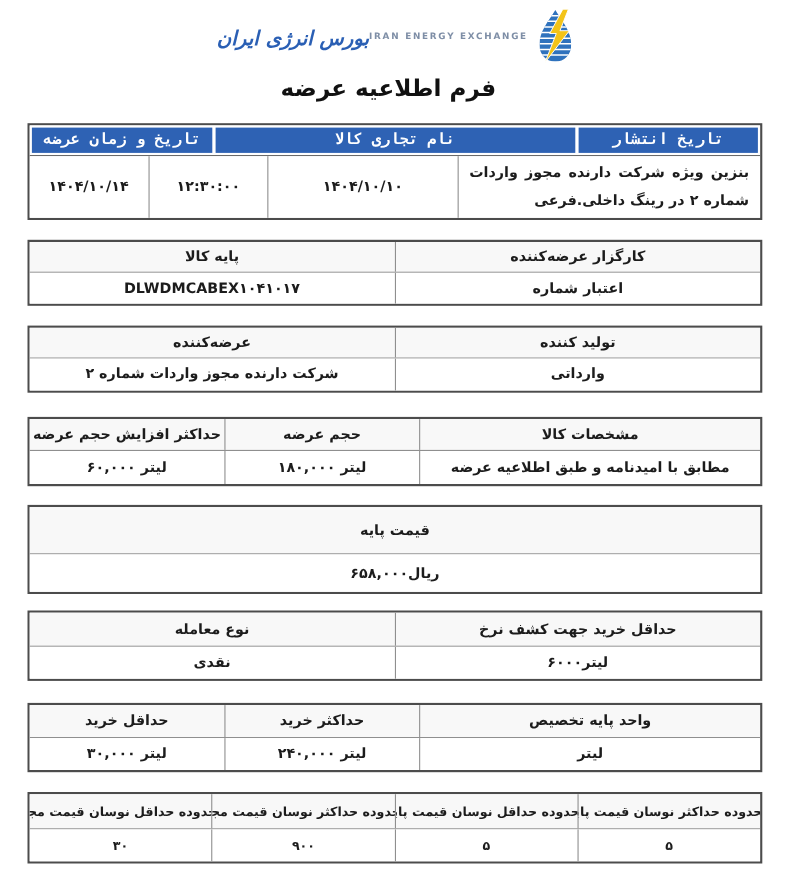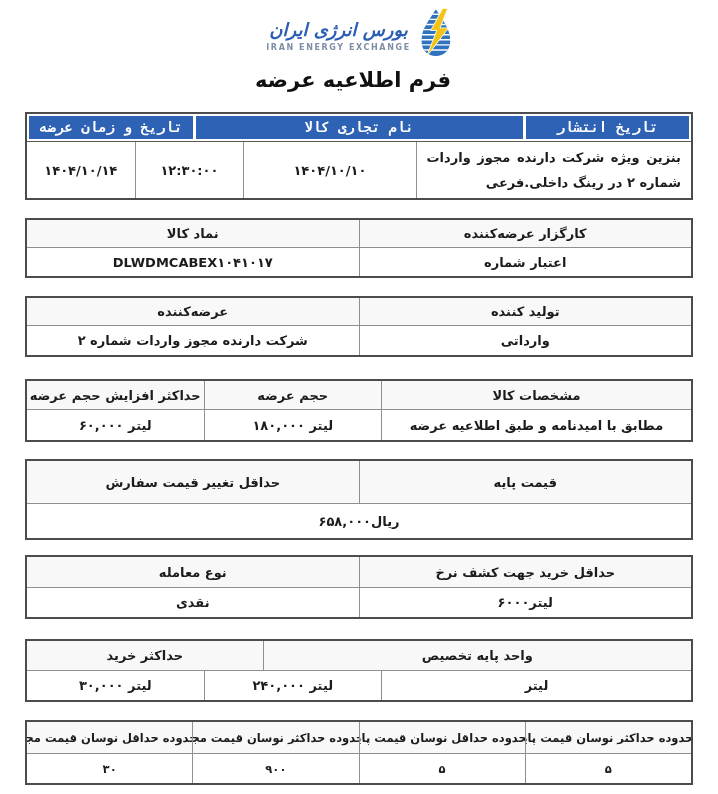--- a/index.html
+++ b/index.html
@@ -3,21 +3,21 @@
 <meta charset="utf-8">
 <style>
   html,body{margin:0;padding:0;background:#fff;}
   .page{
     position:relative;width:718px;height:794px;background:#ffffff;
     font-family:"DejaVu Sans",sans-serif;direction:rtl;overflow:hidden;color:#111;
   }
   
   .logo{position:absolute;top:6px;left:0;right:0;display:flex;direction:ltr;
         justify-content:center;align-items:center;gap:7px;}
-  .logo-text{display:flex;flex-direction:column;align-items:center;}
+  .logo-text{display:flex;flex-direction:row;align-items:flex-start;}
   .brand-fa{font-size:18px;font-weight:700;font-style:italic;color:#2a5fb4;direction:rtl;}
   .brand-en{font-size:8px;font-weight:700;letter-spacing:1.6px;color:#7e8ea6;margin-top:3px;}
   
   .title{position:absolute;top:68px;left:0;right:12px;margin:0;text-align:center;
          font-size:21px;font-weight:700;color:#111;}
   
   .tbl{position:absolute;left:25px;width:668px;border:2px solid #4c4c4c;
        border-bottom-width:2px;background:#fff;box-sizing:border-box;}
   .row{display:flex;direction:rtl;align-items:stretch;}
   .row.hd{height:var(--ht);border-bottom:1px solid #8f8f8f;background:#f8f8f8;}
@@ -83,21 +83,21 @@
       <div class="cell f50 just">بنزین ویژه شرکت دارنده مجوز واردات شماره ۲ در رینگ داخلی.فرعی</div>
       <div class="cell f25">۱۴۰۴/۱۰/۱۰</div>
       <div class="cell f125">۱۲:۳۰:۰۰</div>
       <div class="cell f125">۱۴۰۴/۱۰/۱۴</div>
     </div>
   </div>
 
   <div class="tbl" style="top:218px;--ht:27px;--bt:28px;">
     <div class="row hd">
       <div class="cell f50">کارگزار عرضه‌کننده</div>
-      <div class="cell f50">نماد کالا</div>
+      <div class="cell f50">پایه کالا</div>
     </div>
     <div class="row bd">
       <div class="cell f50">اعتبار شماره</div>
       <div class="cell f50">DLWDMCABEX۱۰۴۱۰۱۷</div>
     </div>
   </div>
 
   <div class="tbl" style="top:296px;--ht:27px;--bt:29px;">
     <div class="row hd">
       <div class="cell f50">تولید کننده</div>
@@ -118,21 +118,20 @@
     <div class="row bd">
       <div class="cell f50">مطابق با امیدنامه و طبق اطلاعیه عرضه</div>
       <div class="cell f25">لیتر ۱۸۰,۰۰۰</div>
       <div class="cell f25">لیتر ۶۰,۰۰۰</div>
     </div>
   </div>
 
   <div class="tbl" style="top:459px;--ht:42px;--bt:34px;">
     <div class="row hd">
       <div class="cell f50">قیمت پایه</div>
-      <div class="cell f50">حداقل تغییر قیمت سفارش</div>
     </div>
     <div class="row bd">
       <div class="cell f50">ریال۶۵۸,۰۰۰</div>
     </div>
   </div>
 
   <div class="tbl" style="top:555px;--ht:30px;--bt:29px;">
     <div class="row hd">
       <div class="cell f50">حداقل خرید جهت کشف نرخ</div>
       <div class="cell f50">نوع معامله</div>
@@ -140,20 +139,21 @@
     <div class="row bd">
       <div class="cell f50">لیتر۶۰۰۰</div>
       <div class="cell f50">نقدی</div>
     </div>
   </div>
 
   <div class="tbl" style="top:639px;--ht:29px;--bt:29px;">
     <div class="row hd">
       <div class="cell f50">واحد پایه تخصیص</div>
       <div class="cell f25">حداکثر خرید</div>
+      <div class="cell f25">حداقل خرید</div>
     </div>
     <div class="row bd">
       <div class="cell f50">لیتر</div>
       <div class="cell f25">لیتر ۲۴۰,۰۰۰</div>
       <div class="cell f25">لیتر ۳۰,۰۰۰</div>
     </div>
   </div>
 
   <div class="tbl small" style="top:720px;--ht:31px;--bt:29px;">
     <div class="row hd">

